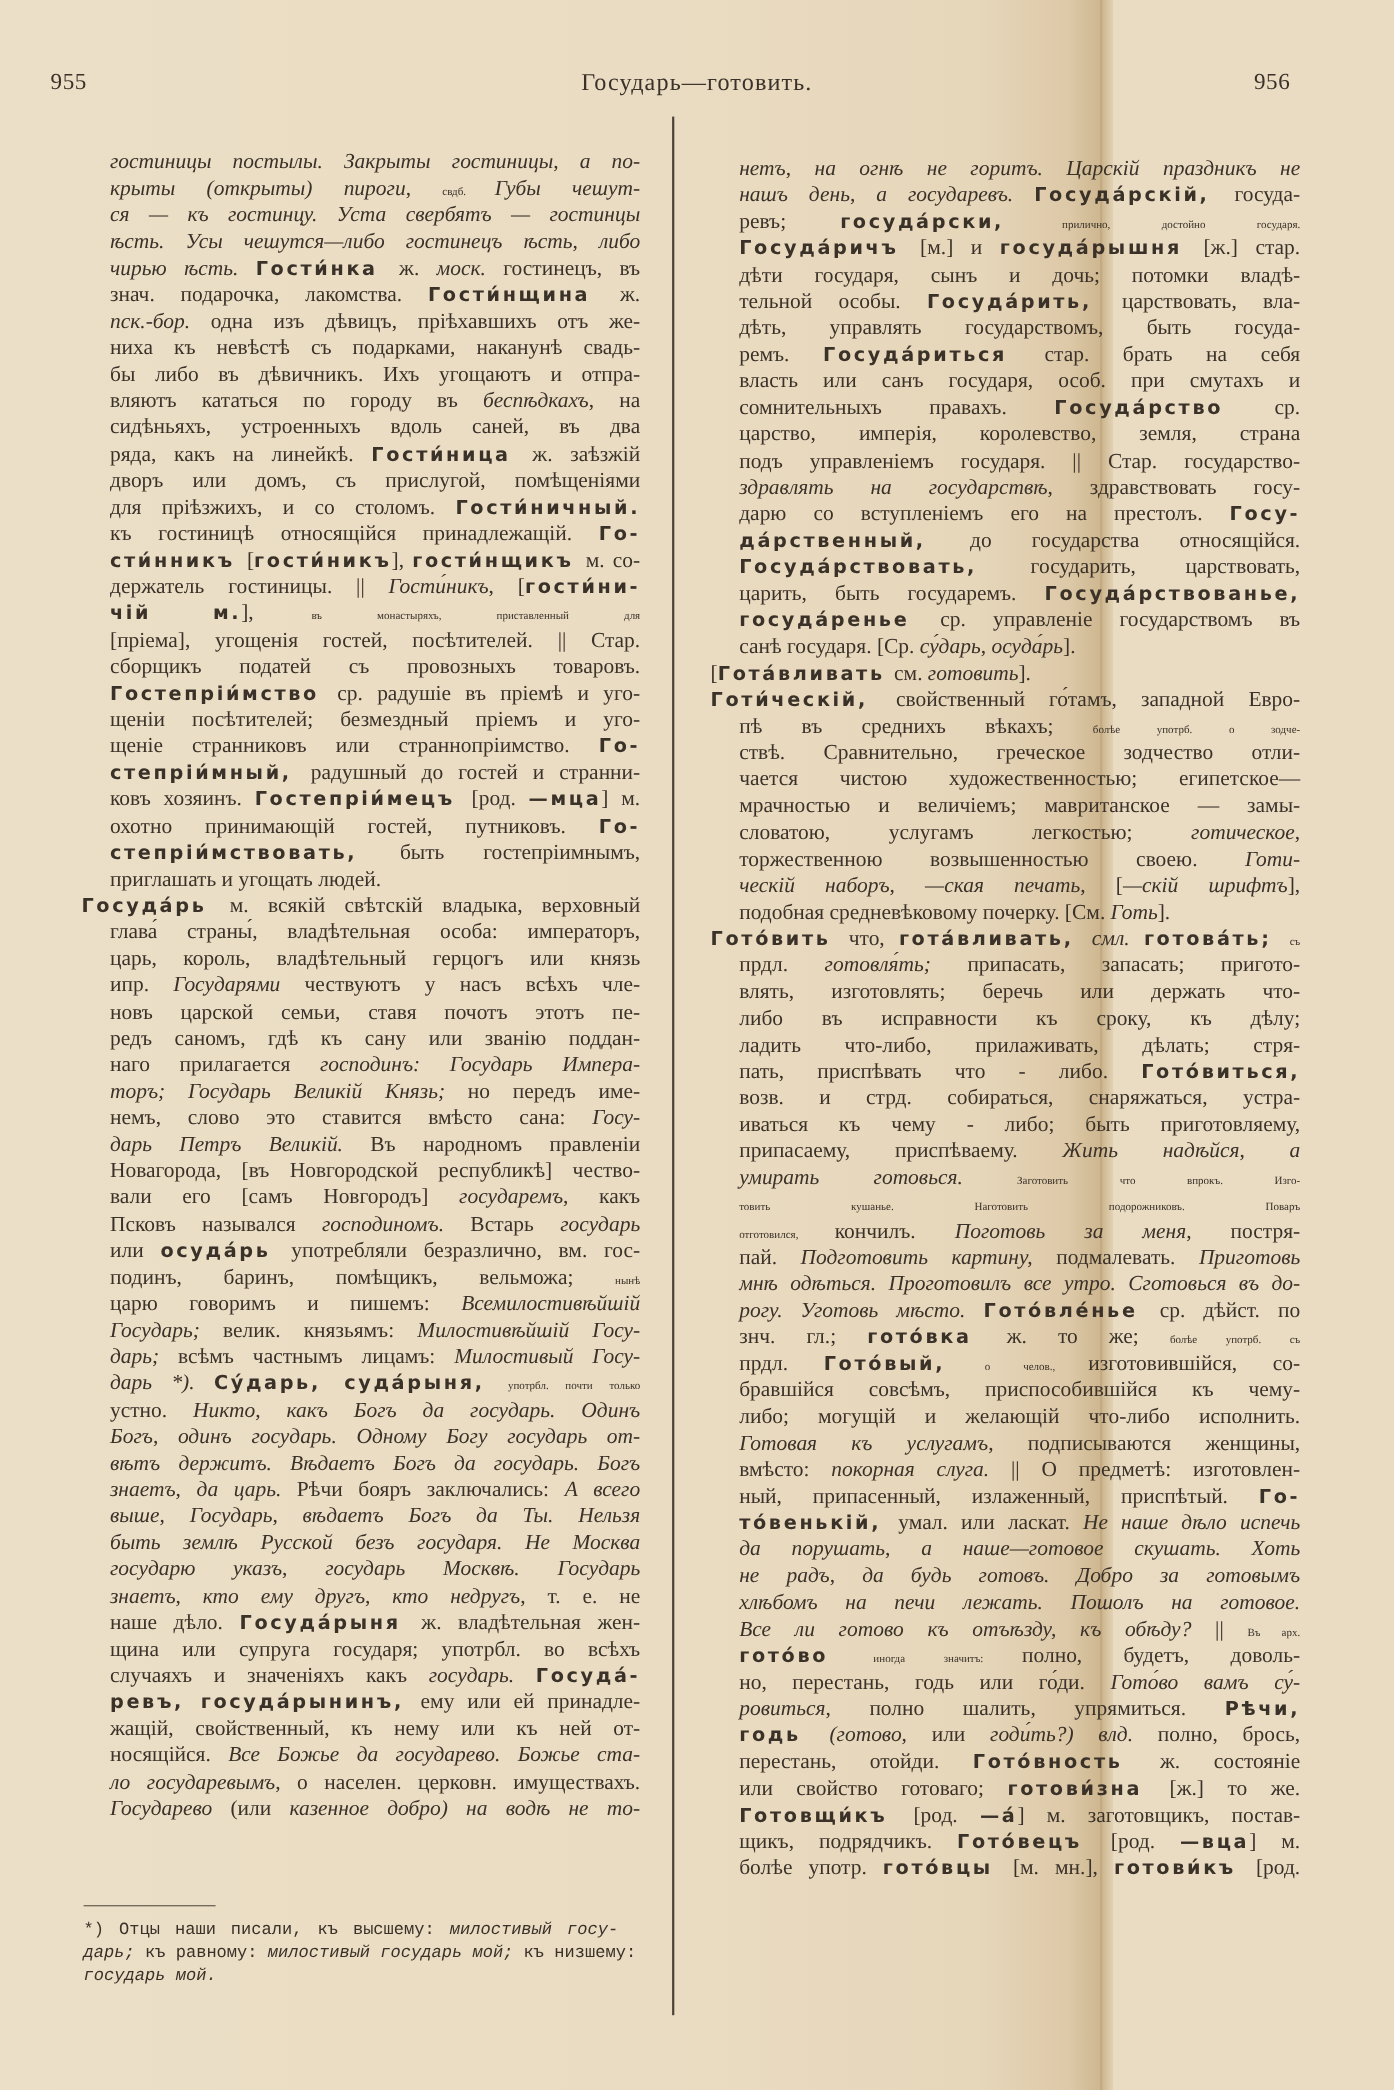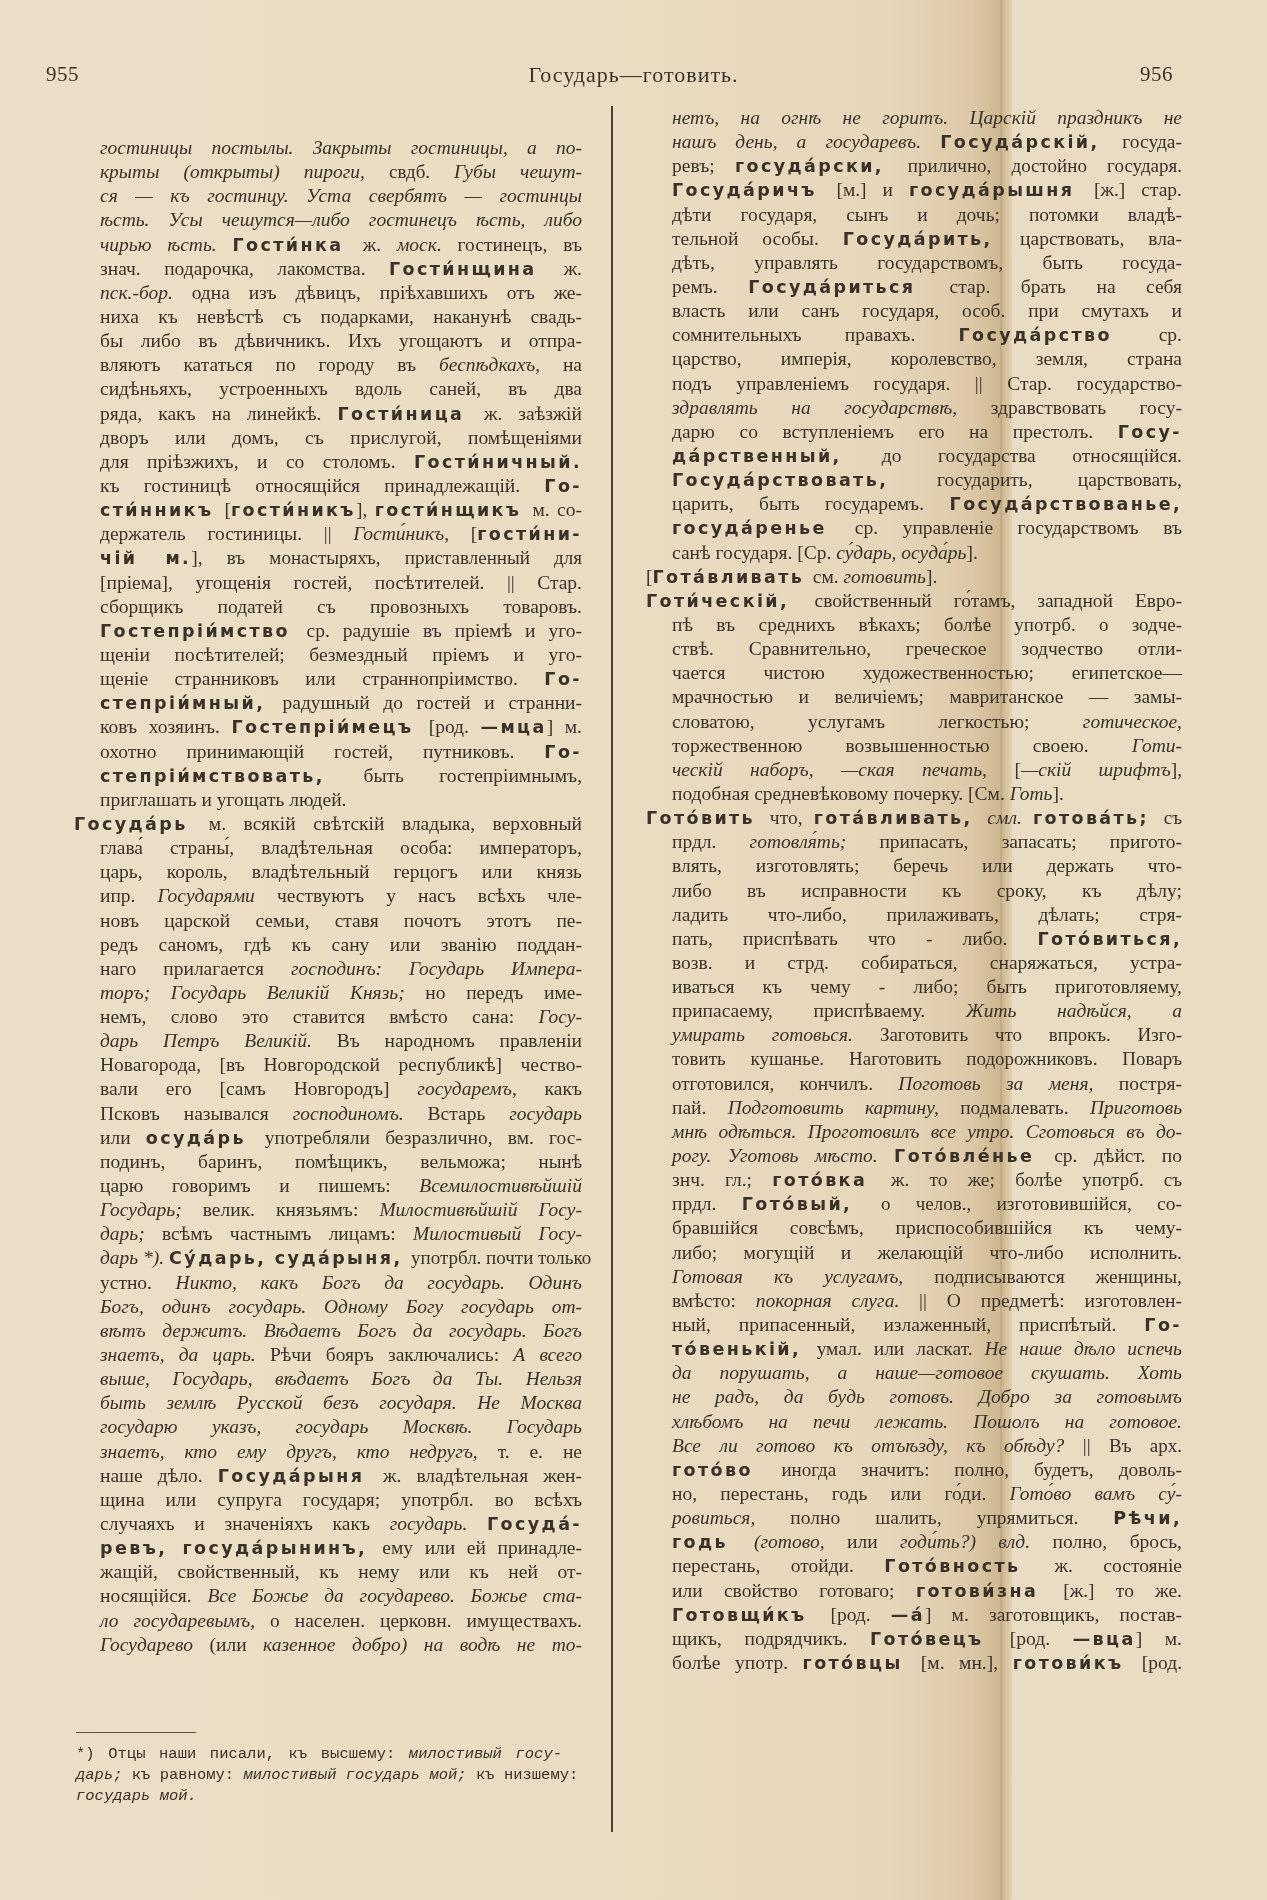--- a/index.html
+++ b/index.html
@@ -7,28 +7,28 @@
        font-family:"Liberation Serif","DejaVu Serif",serif;color:#3a3128;}
   .page{position:absolute;left:0;top:0;width:1012px;height:1900px;
         background:linear-gradient(90deg,#ebdfc7 0%,#eadcc2 60%,#e6d6ba 88%,#ddc9a8 96%,#cdb68f 99%,#e2d2b4 100%);}
   .edge{position:absolute;right:10px;top:0;width:2px;height:1900px;background:#c2ab82;}
   .header{position:absolute;top:62px;left:0;width:1267px;height:30px;}
   .pgnum{position:absolute;top:0;font-size:21px;letter-spacing:0.5px;}
   .pgl{left:46px;} .pgr{left:1140px;}
   .title{position:absolute;top:0;left:0;width:1267px;text-align:center;font-size:22px;letter-spacing:1px;}
   .col{position:absolute;top:106px;}
   .colL{left:100px;width:482px;margin-top:30px;}
-  .colR{left:672px;width:510px;}
+  .colR{left:672px;width:510px;margin-top:36px;}
   .rule{position:absolute;left:611px;top:106px;width:2px;height:1726px;background:#4b4237;}
   .line{height:24.15px;line-height:24.15px;font-size:19.5px;white-space:nowrap;text-align:justify;text-align-last:justify;}
   .line.last{text-align-last:left;}
   .line.hang{margin-left:-26px;}
   .b{font-family:"DejaVu Sans","Liberation Sans",sans-serif;font-weight:bold;letter-spacing:2.4px;font-size:17.5px;}
   .i{font-style:italic;}
-  .s{font-size:19px;}
+  .s{font-size:10px;}
   .fnrule{position:absolute;left:76px;top:1732px;width:120px;height:1px;background:#5a5045;}
   .fn{position:absolute;left:76px;top:1744px;width:486px;}
   .fn .line{font-size:15.5px;height:21px;line-height:21px;font-family:Liberation Mono, monospace;}
 </style>
 </head>
 <body>
 
 <div class="page">
   <div class="edge"></div>
 

